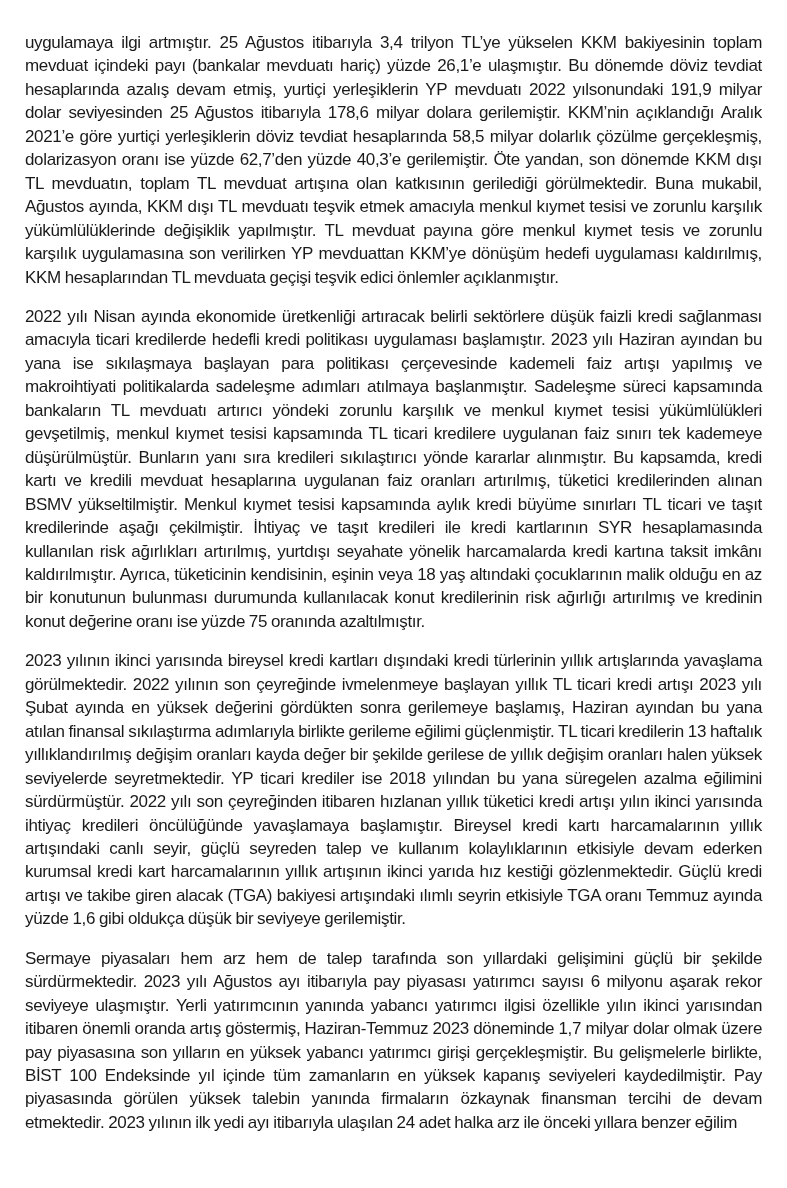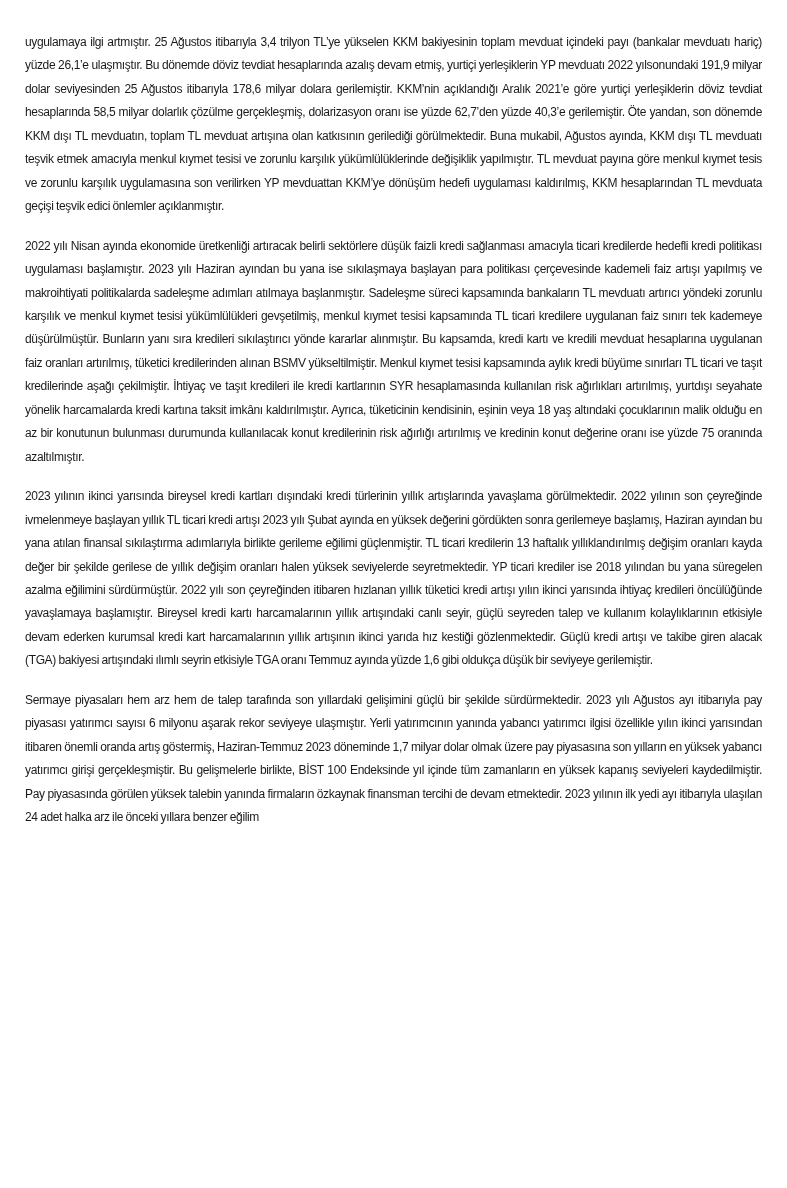--- a/index.html
+++ b/index.html
@@ -4,21 +4,21 @@
 <style>
   html, body { margin: 0; padding: 0; background: #ffffff; }
   body { width: 787px; height: 1188px; overflow: hidden; position: relative; }
   .page {
     position: absolute;
     left: 25px;
     top: 31px;
     width: 737px;
     color: #1a1a1a;
     font-family: "Liberation Sans", sans-serif;
-    font-size: 12px;
+    font-size: 17px;
     letter-spacing: -0.35px;
     word-spacing: -0.5px;
     line-height: 23.45px;
     text-align: justify;
   }
   .page p { margin: 0 0 16px 0; }
 </style>
 </head>
 <body>
 

